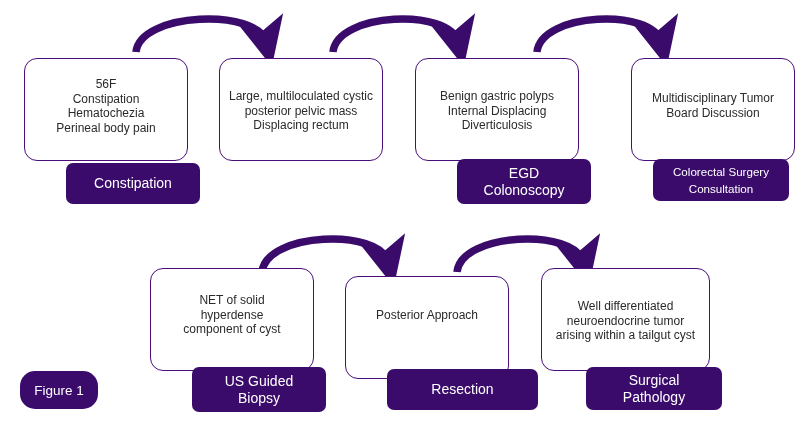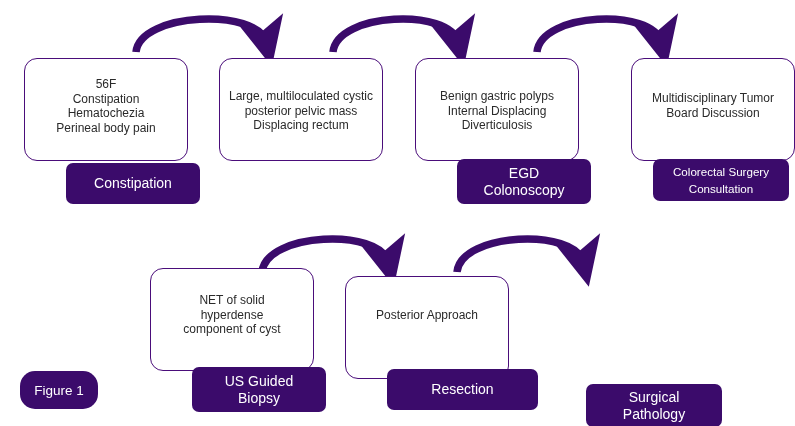--- a/index.html
+++ b/index.html
@@ -136,18 +136,23 @@
 component of cyst</div>
   </div>
   <div class="badge" style="left:192px; top:367px; width:134px; height:45px;">US Guided
 Biopsy</div>
 
   <div class="node" style="left:345px; top:276px; width:164px; height:103px;">
     <div class="node-text" style="top:31px;">Posterior Approach</div>
   </div>
   <div class="badge" style="left:387px; top:369px; width:151px; height:41px;">Resection</div>
 
-  <div class="badge" style="left:586px; top:367px; width:136px; height:43px;margin-top:17px;">Surgical
+  <div class="node" style="left:541px; top:268px; width:169px; height:103px;">
+    <div class="node-text" style="top:30px;">Well differentiated
+neuroendocrine tumor
+arising within a tailgut cyst</div>
+  </div>
+  <div class="badge" style="left:586px; top:367px; width:136px; height:43px;">Surgical
 Pathology</div>
 
   <div class="figure-badge" style="left:20px; top:371px; width:78px; height:38px;">Figure 1</div>
 
 </div>
 
 </body></html>

